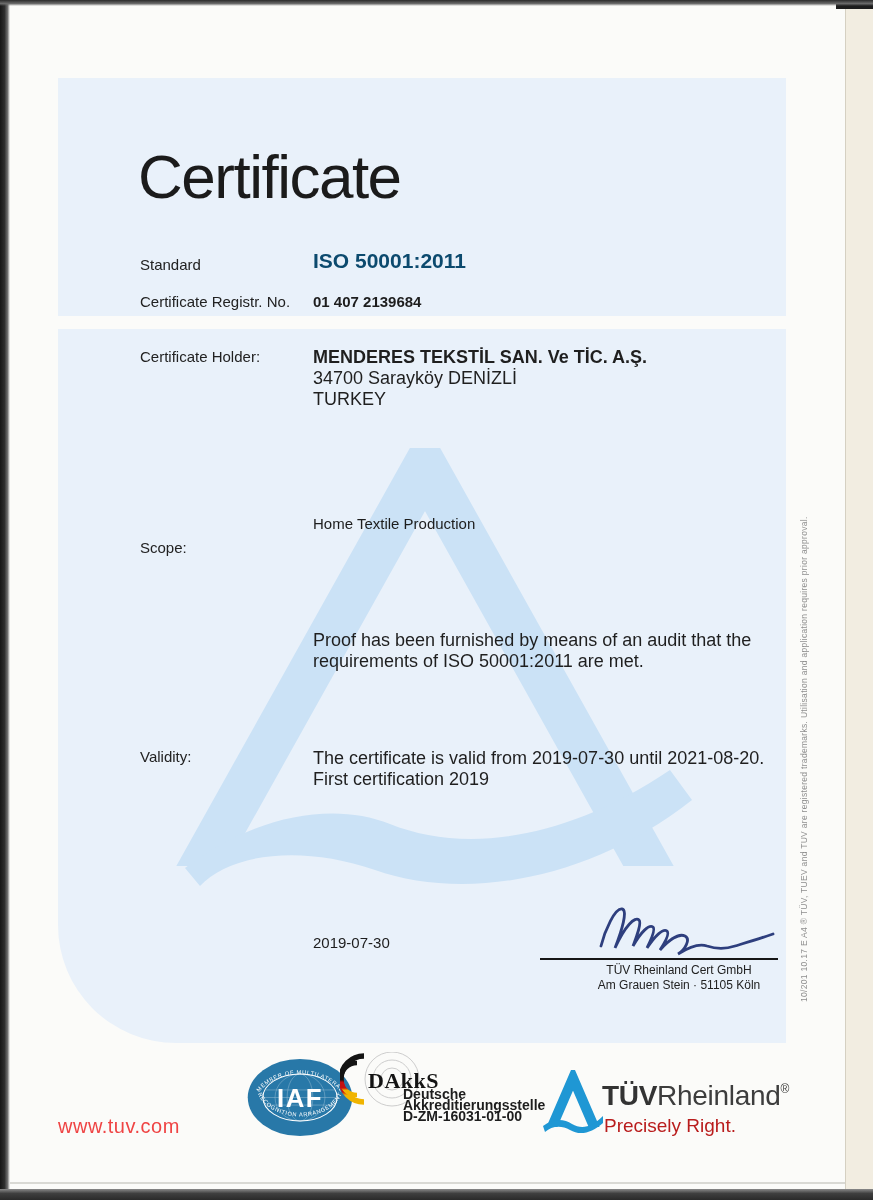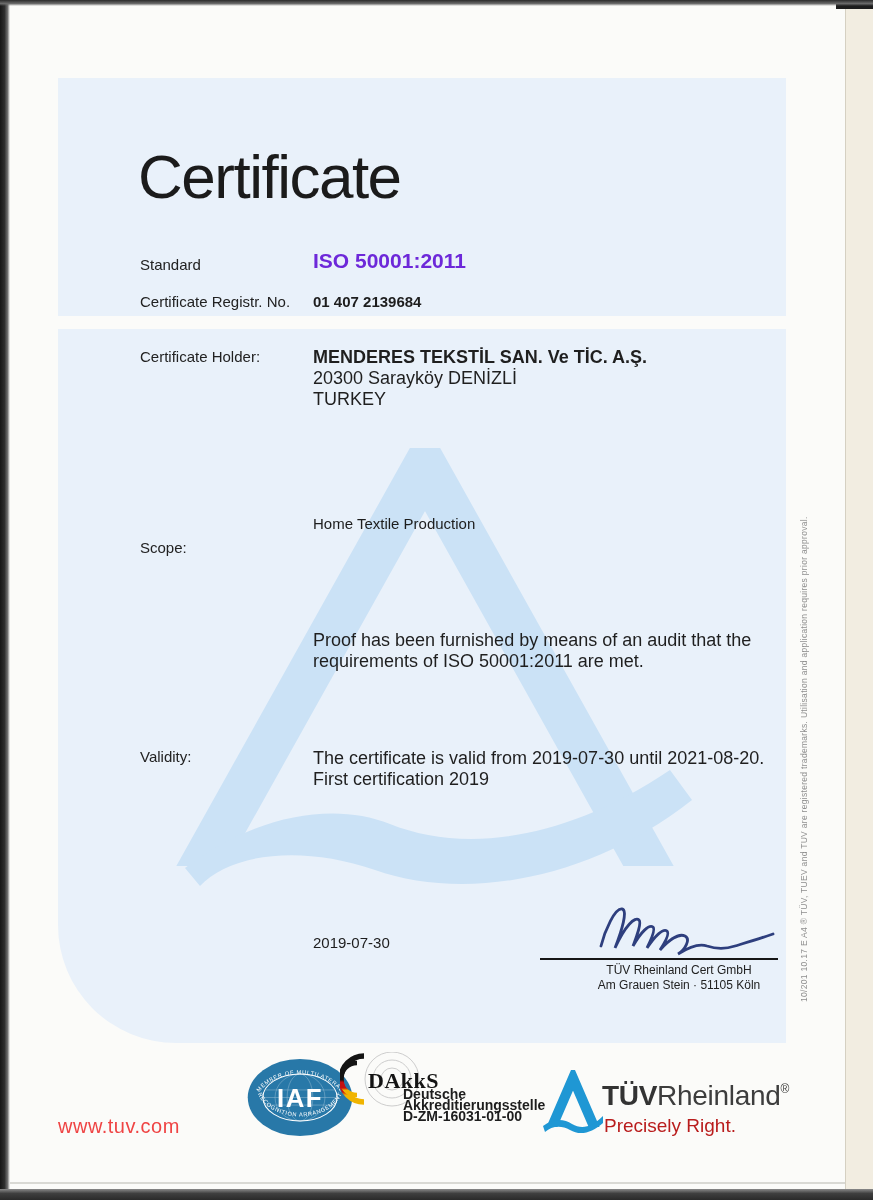--- a/index.html
+++ b/index.html
@@ -24,21 +24,21 @@
 
   
   .panel{background:#e9f1fa;}
   .panel-top{left:58px;top:78px;width:728px;height:238px;}
   .panel-main{left:58px;top:329px;width:728px;height:714px;border-radius:0 0 0 118px;}
 
   .title{left:138px;top:144px;font-size:62px;letter-spacing:-1.5px;color:#1b1b1b;line-height:1.05;}
   .label{font-size:15px;color:#222;}
   .val{font-size:15px;color:#1d1d1d;}
   .bold{font-weight:700;}
-  .standard-val{font-size:21px;font-weight:700;color:#6d28d9;}
+  .standard-val{font-size:21px;font-weight:700;color:#0c4a6e;}
   .lines{line-height:21px;font-size:18px;}
   .col-label{left:140px;}
   .col-value{left:313px;}
 
   .sig-line{left:540px;top:958px;width:238px;height:0;border-top:2px solid #161616;}
   .sig-block{left:540px;width:278px;text-align:center;font-size:12px;line-height:15px;color:#222;}
 
   .website{left:58px;top:1115px;font-size:20px;color:#ef4444;letter-spacing:0.5px;}
 
   .side-note{left:799px;top:1002px;transform:rotate(-90deg);transform-origin:0 0;
@@ -77,21 +77,21 @@
 
   <div class="abs label col-label" style="top:256px;">Standard</div>
   <div class="abs standard-val col-value" style="top:249px;">ISO 50001:2011</div>
 
   <div class="abs label col-label" style="top:293px;">Certificate Registr. No.</div>
   <div class="abs val bold col-value" style="top:293px;">01 407 2139684</div>
 
   <div class="abs label col-label" style="top:348px;">Certificate Holder:</div>
   <div class="abs lines col-value" style="top:347px;">
     <div class="bold">MENDERES TEKSTİL SAN. Ve TİC. A.Ş.</div>
-    <div>20300 Sarayköy DENİZLİ</div>
+    <div>34700 Sarayköy DENİZLİ</div>
     <div>TURKEY</div>
   </div>
 
   <div class="abs label col-label" style="top:539px;">Scope:</div>
   <div class="abs val col-value" style="top:515px;">Home Textile Production</div>
 
   <div class="abs lines col-value" style="top:630px;">
     <div>Proof has been furnished by means of an audit that the</div>
     <div>requirements of ISO 50001:2011 are met.</div>
   </div>

